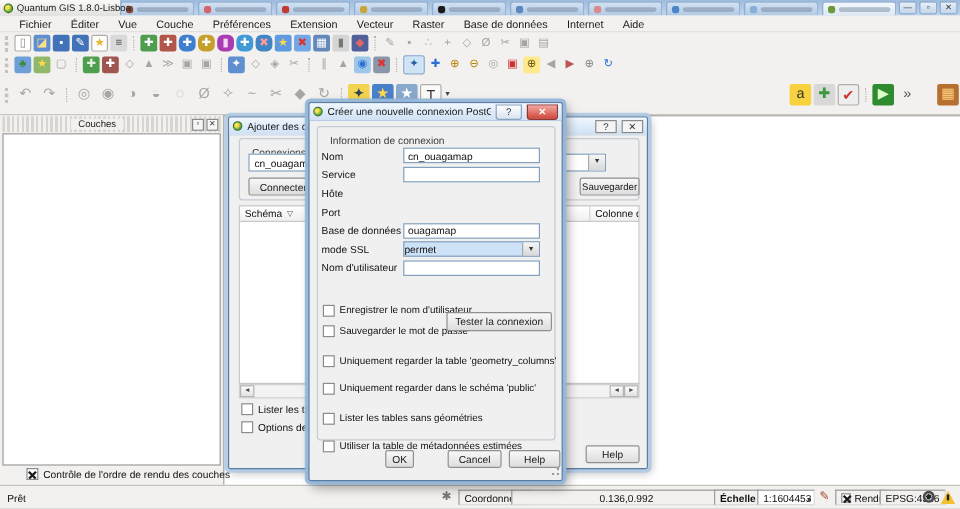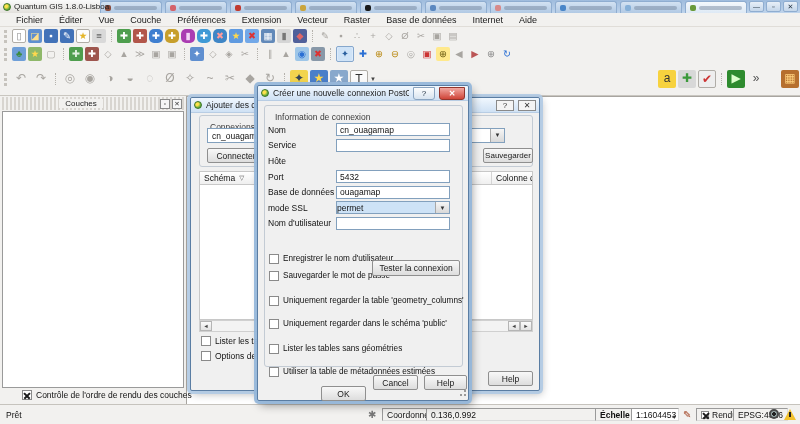--- a/index.html
+++ b/index.html
@@ -115,21 +115,21 @@
   .fcombo { flex:1; height:13px; border:1px solid #82a0bd; margin-right:10px; display:flex; align-items:center; background:#cde2f6; font-size:8.5px; }
   .fcombo .val { flex:1; padding-left:0; }
   .fcbs { position:absolute; left:11px; top:168px; width:190px; }
   .cbrow { display:flex; align-items:flex-start; gap:4px; font-size:8.2px; line-height:9px; margin-top:7px; white-space:nowrap; }
   .cbrow:nth-child(1){ margin-top:0; }
   .cbrow:nth-child(3){ margin-top:15px; }
   .cbrow:nth-child(4){ margin-top:13px; }
   .cbrow:nth-child(5){ margin-top:15px; }
   .cbrow:nth-child(6){ margin-top:13px; }
   .fd-test { position:absolute; left:114px; top:174px; width:88px; height:16px; line-height:15px; }
-  .fd-ok { position:absolute; left:63px; top:300px; width:45px; height:15px; line-height:14px; }
+  .fd-ok { position:absolute; left:63px; top:289px; width:24px; height:15px; line-height:14px; }
   .fd-cancel { position:absolute; left:115px; top:289px; width:45px; height:15px; line-height:14px; }
   .fd-help { position:absolute; left:166px; top:289px; width:43px; height:15px; line-height:14px; }
   .gripdots { position:absolute; right:2px; bottom:2px; width:8px; height:8px;
     background:radial-gradient(circle at 7px 1px,#999 1px,transparent 1.2px),
                radial-gradient(circle at 7px 5px,#999 1px,transparent 1.2px),
                radial-gradient(circle at 3px 5px,#999 1px,transparent 1.2px); }
 </style>
 </head>
 <body>
 
@@ -540,23 +540,20 @@
           <label>Service</label>
           <div class="finput">
             <span class="val"></span>
           </div>
         </div>
         <div class="frow">
           <label>Hôte</label>
         </div>
         <div class="frow">
           <label>Port</label>
-          <div class="finput">
-            <span class="val">5432</span>
-          </div>
         </div>
         <div class="frow">
           <label>Base de données</label>
           <div class="finput">
             <span class="val">ouagamap</span>
           </div>
         </div>
         <div class="frow">
           <label>mode SSL</label>
           <div class="fcombo">
@@ -601,21 +598,21 @@
     <span class="btn fd-ok">OK</span>
     <span class="btn fd-cancel">Cancel</span>
     <span class="btn fd-help">Help</span>
     <span class="gripdots"></span>
   </div>
 
   <div class="statusbar">
     <span style="left:6px;top:5px;">Prêt</span>
     <span class="sico" style="left:368px;color:#777;">✱</span>
     <span class="sbox" style="left:382px;">Coordonnée :</span>
-    <span class="sbox" style="left:426px;width:192px;">0.136,0.992</span>
+    <span class="sbox" style="left:426px;width:192px;text-align:center;">0.136,0.992</span>
     <span class="sbox" style="left:595px;font-weight:bold;">Échelle</span>
     <span class="sbox" style="left:631px;width:48px;background:#fff;padding-right:12px;">
       <span>1:1604453</span>
       <span style="position:absolute;right:1px;top:2px;font-size:5.5px;color:#333;">▼</span>
     </span>
     <span class="sico" style="left:683px;color:#a04020;">✎</span>
     <span class="sbox" style="left:696px;display:flex;align-items:center;gap:3px;">
       <span class="cb on" style="width:8px;height:8px;"></span>
       <span>Rendu</span>
     </span>

